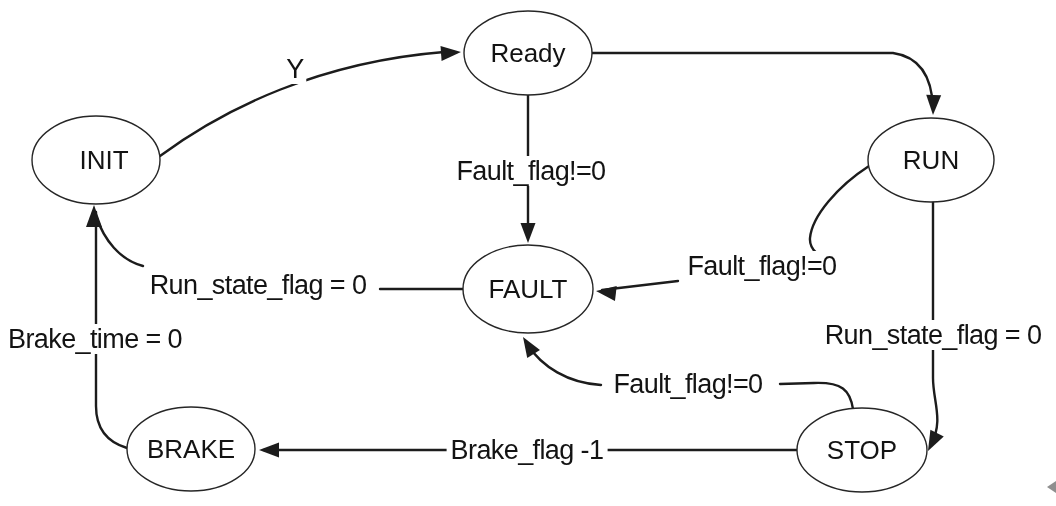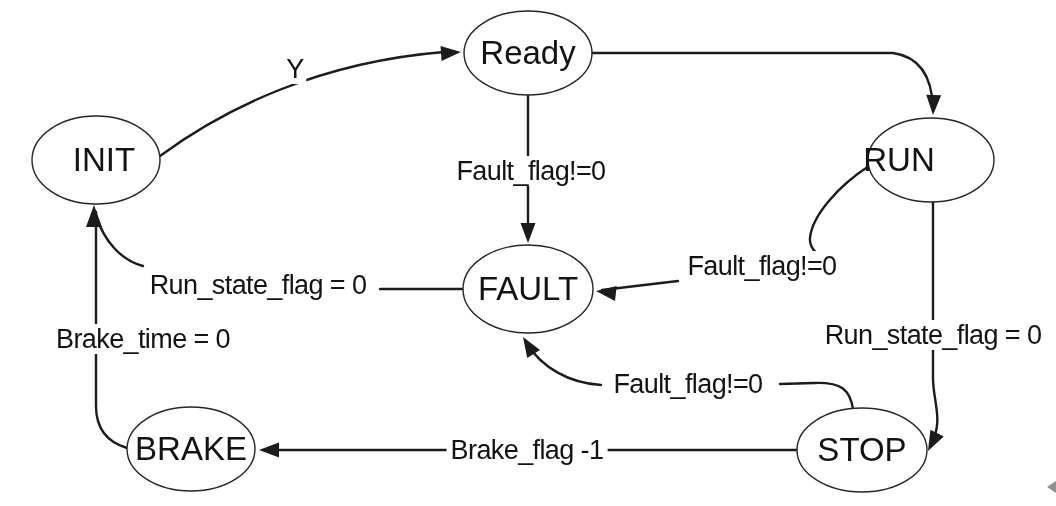--- a/index.html
+++ b/index.html
@@ -4,21 +4,21 @@
 <style>
   html,body { margin:0; padding:0; background:#fff; }
   #stage {
     position:relative; width:1056px; height:506px; background:#ffffff;
     font-family:"Liberation Sans","DejaVu Sans",sans-serif; color:#111;
     overflow:hidden;
   }
   #diagram-svg { position:absolute; left:0; top:0; width:1056px; height:506px; }
   .state-lbl {
     position:absolute; transform:translate(-50%,-50%);
-    font-size:33px; color:#131313; white-space:nowrap; letter-spacing:0;
+    font-size:26px; color:#131313; white-space:nowrap; letter-spacing:0;
   }
   .t-lbl {
     position:absolute; transform:translate(-50%,-50%);
     font-size:27px; color:#131313; white-space:nowrap;
     background:#ffffff; padding:0 3px; letter-spacing:-0.6px; line-height:30px;
   }
   .t-block {
     position:absolute; transform:translate(-50%,-50%);
     font-size:27px; color:#131313; white-space:nowrap;
     background:#ffffff; padding:0 4px; letter-spacing:-0.6px;
@@ -76,36 +76,36 @@
       <ellipse cx="528" cy="53" rx="64" ry="42"></ellipse>
       <ellipse cx="931" cy="160" rx="63" ry="42"></ellipse>
       <ellipse cx="528" cy="289" rx="65" ry="44"></ellipse>
       <ellipse cx="862" cy="450" rx="65" ry="42"></ellipse>
       <ellipse cx="191" cy="449" rx="64" ry="42"></ellipse>
     </g>
   </svg>
 
   <div class="state-lbl" style="left:96px;  top:160px;margin-left:8px;">INIT</div>
   <div class="state-lbl" style="left:528px; top:53px;">Ready</div>
-  <div class="state-lbl" style="left:899px; top:160px;">RUN</div>
+  <div class="state-lbl" style="left:931px; top:160px;">RUN</div>
   <div class="state-lbl" style="left:528px; top:289px;">FAULT</div>
   <div class="state-lbl" style="left:862px; top:450px;">STOP</div>
   <div class="state-lbl" style="left:191px; top:449px;">BRAKE</div>
 
   <div class="t-lbl" style="left:295px; top:69px;">Y</div>
   <div class="t-lbl" style="left:531px; top:171px;">Fault_flag!=0</div>
   <div class="t-lbl" style="left:762px; top:266px;">Fault_flag!=0</div>
   <div class="t-lbl" style="left:933px; top:335px;">Run_state_flag = 0</div>
   <div class="t-lbl" style="left:688px; top:384px;">Fault_flag!=0</div>
 
   <div class="t-block" style="left:527px; top:450px;">
     <div>Brake_flag -1</div>
   </div>
 
   <div class="t-block" style="left:258px; top:285px;">
     <div>Run_state_flag = 0</div>
   </div>
 
-  <div class="t-lbl" style="left:95px; top:339px;margin-left:48px;">Brake_time = 0</div>
+  <div class="t-lbl" style="left:95px; top:339px;">Brake_time = 0</div>
 
   <div class="corner-artifact"></div>
 
 </div>
 
 </body></html>

